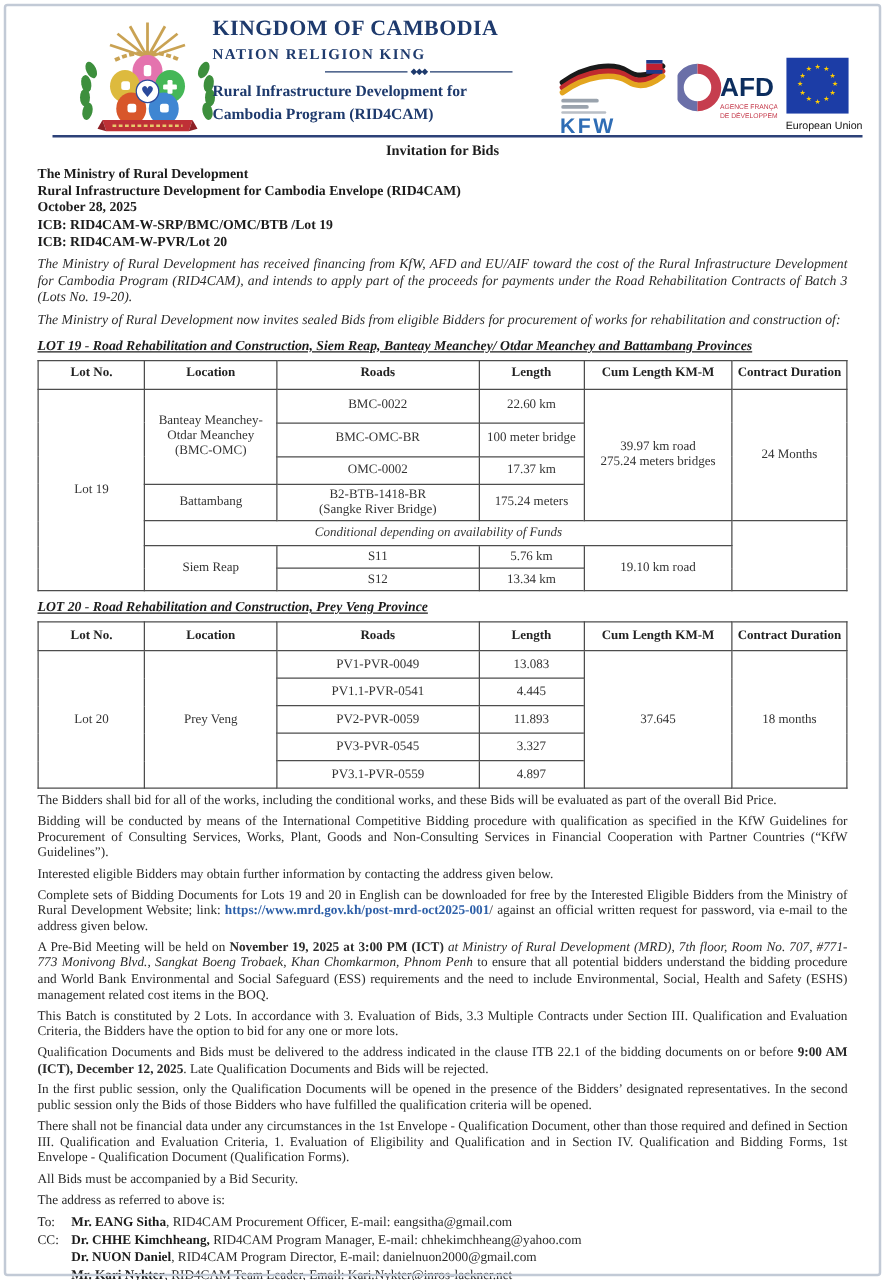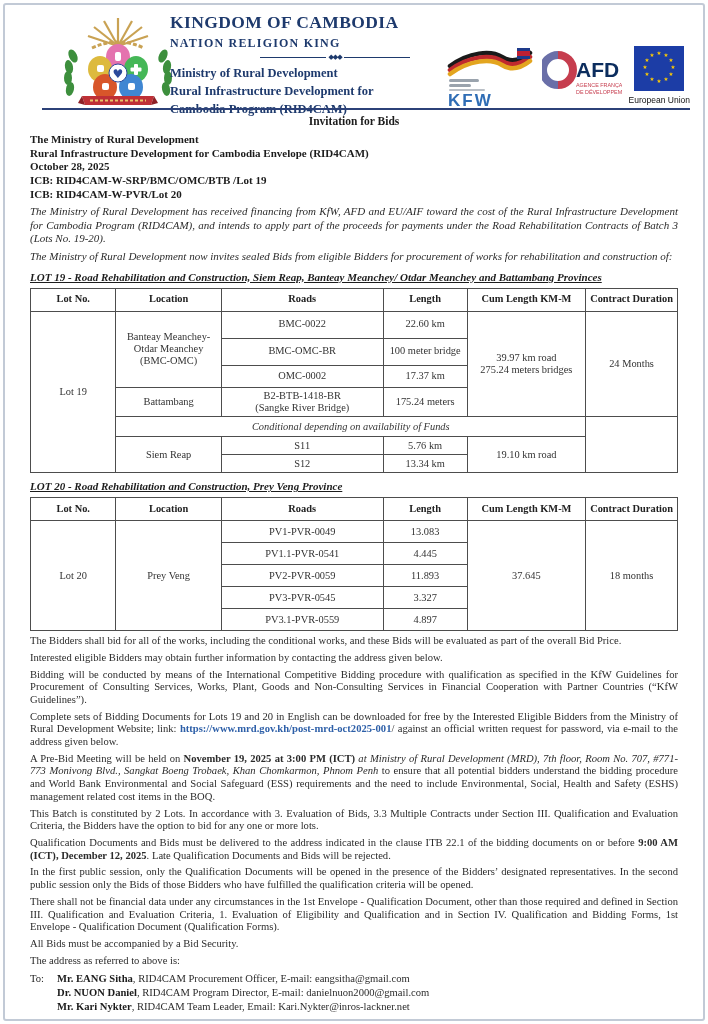--- a/index.html
+++ b/index.html
@@ -14,21 +14,21 @@
   .header-rule{position:absolute;left:12px;right:0;bottom:0;height:2px;background:#2c4178;}
   .emblem{position:absolute;left:22px;top:4px;}
   .head-center{position:absolute;left:140px;width:330px;top:6px;text-align:left;color:#1e3a6d;}
   .kingdom{font-size:17.5px;font-weight:bold;letter-spacing:.4px;}
   .motto{font-size:12px;font-weight:bold;letter-spacing:1.2px;margin-top:3px;}
   .orn{display:flex;align-items:center;justify-content:center;width:150px;margin:3px auto 4px;color:#1e3a6d;}
   .orn .bar{flex:1;height:1.5px;background:#1e3a6d;}
   .orn .mid{font-size:7px;letter-spacing:-1px;padding:0 2px;line-height:1;}
   .ministry{font-size:12.5px;font-weight:bold;line-height:1.28;margin-top:2px;}
   .logo-strip{position:absolute;right:0;top:38px;display:flex;align-items:flex-start;gap:7px;}
-  .eu-block{display:flex;flex-direction:column;align-items:center;margin-top:2px;}
+  .eu-block{display:flex;flex-direction:column;margin-top:2px;}
   .eu-label{font-family:"Liberation Sans", sans-serif;font-size:8.5px;color:#111;margin-top:4px;}
 
   
   .content{padding:0 30px 0 30px;}
   .doc-title{text-align:center;font-weight:bold;font-size:11.5px;margin-top:5px;color:#1c1c1c;}
   .intro{margin-top:6px;font-weight:bold;font-size:11px;line-height:1.24;color:#1c1c1c;}
   .para{font-size:10.6px;line-height:1.2;text-align:justify;margin:4px 0;}
   .italic{font-style:italic;font-size:11px;line-height:1.24;}
   .lot-heading{font-size:11px;font-weight:bold;font-style:italic;text-decoration:underline;margin:7px 0 5px;color:#1c1c1c;}
   a.doclink{color:#2d5fa8;font-weight:bold;text-decoration:none;margin-top:40px;}
@@ -104,21 +104,20 @@
   </svg>
 
   <div class="head-center">
     <div class="kingdom">KINGDOM OF CAMBODIA</div>
     <div class="motto">NATION RELIGION KING</div>
     <div class="orn">
       <span class="bar"></span>
         <span class="mid">◆◆◆</span>
         <span class="bar"></span>
     </div>
-    <div class="ministry">Ministry of Rural Development</div>
     <div class="ministry">Rural Infrastructure Development for</div>
     <div class="ministry">Cambodia Program (RID4CAM)</div>
   </div>
 
   <div class="logo-strip">
 
     <svg width="90" height="64" viewBox="0 0 90 64">
       <g fill="none" stroke-linecap="round">
         <path d="M5,22 C24,8 46,6 57,13 C66,19 76,16 85,9" stroke="#1a1a1a" stroke-width="4.5"></path>
         <path d="M5,26 C24,12 46,10 57,17 C66,23 76,20 85,13" stroke="#c02a2e" stroke-width="4.5"></path>
@@ -290,37 +289,41 @@
         <td>3.327</td>
       </tr>
       <tr class="r-mid">
         <td>PV3.1-PVR-0559</td>
         <td>4.897</td>
       </tr>
     </tbody>
   </table>
 
   <p class="para">The Bidders shall bid for all of the works, including the conditional works, and these Bids will be evaluated as part of the overall Bid Price.</p>
+  <p class="para">Bidding will be conducted by means of the International Competitive Bidding procedure with qualification as specified in the KfW Guidelines for Procurement of Consulting Services, Works, Plant, Goods and Non-Consulting Services in Financial Cooperation with Partner Countries (“KfW Guidelines”).</p>
   <p class="para">Interested eligible Bidders may obtain further information by contacting the address given below.</p>
-  <p class="para">Bidding will be conducted by means of the International Competitive Bidding procedure with qualification as specified in the KfW Guidelines for Procurement of Consulting Services, Works, Plant, Goods and Non-Consulting Services in Financial Cooperation with Partner Countries (“KfW Guidelines”).</p>
   <p class="para"><span>Complete sets of Bidding Documents for Lots 19 and 20 in English can be downloaded for free by the Interested Eligible Bidders from the Ministry of Rural Development Website; link: </span><a href="#" class="doclink">https://www.mrd.gov.kh/post-mrd-oct2025-001</a><span>/ against an official written request for password, via e-mail to the address given below.</span></p>
   <p class="para"><span>A Pre-Bid Meeting will be held on </span><b>November 19, 2025 at 3:00 PM (ICT)</b><i> at Ministry of Rural Development (MRD), 7th floor, Room No. 707, #771-773 Monivong Blvd., Sangkat Boeng Trobaek, Khan Chomkarmon, Phnom Penh</i><span> to ensure that all potential bidders understand the bidding procedure and World Bank Environmental and Social Safeguard (ESS) requirements and the need to include Environmental, Social, Health and Safety (ESHS) management related cost items in the BOQ.</span></p>
   <p class="para">This Batch is constituted by 2 Lots. In accordance with 3. Evaluation of Bids, 3.3 Multiple Contracts under Section III. Qualification and Evaluation Criteria, the Bidders have the option to bid for any one or more lots.</p>
   <p class="para"><span>Qualification Documents and Bids must be delivered to the address indicated in the clause ITB 22.1 of the bidding documents on or before </span><b>9:00 AM (ICT), December 12, 2025</b><span>. Late Qualification Documents and Bids will be rejected.</span></p>
   <p class="para">In the first public session, only the Qualification Documents will be opened in the presence of the Bidders’ designated representatives. In the second public session only the Bids of those Bidders who have fulfilled the qualification criteria will be opened.</p>
   <p class="para">There shall not be financial data under any circumstances in the 1st Envelope - Qualification Document, other than those required and defined in Section III. Qualification and Evaluation Criteria, 1. Evaluation of Eligibility and Qualification and in Section IV. Qualification and Bidding Forms, 1st Envelope - Qualification Document (Qualification Forms).</p>
   <p class="para">All Bids must be accompanied by a Bid Security.</p>
   <p class="para">The address as referred to above is:</p>
 
   <div class="addr">
     <div class="addr-row">
       <span class="addr-label">To:</span>
       <span><b>Mr. EANG Sitha</b><span>, RID4CAM Procurement Officer, E-mail: eangsitha@gmail.com</span></span>
     </div>
     <div class="addr-row">
+      <span class="addr-label">CC:</span>
+      <span><b>Dr. CHHE Kimchheang,</b><span> RID4CAM Program Manager, E-mail: chhekimchheang@yahoo.com</span></span>
+    </div>
+    <div class="addr-row">
       <span class="addr-label"></span>
       <span><b>Dr. NUON Daniel</b><span>, RID4CAM Program Director, E-mail: danielnuon2000@gmail.com</span></span>
     </div>
     <div class="addr-row">
       <span class="addr-label"></span>
       <span><b>Mr. Kari Nykter</b><span>, RID4CAM Team Leader, Email: Kari.Nykter@inros-lackner.net</span></span>
     </div>
   </div>
 
 </div>

